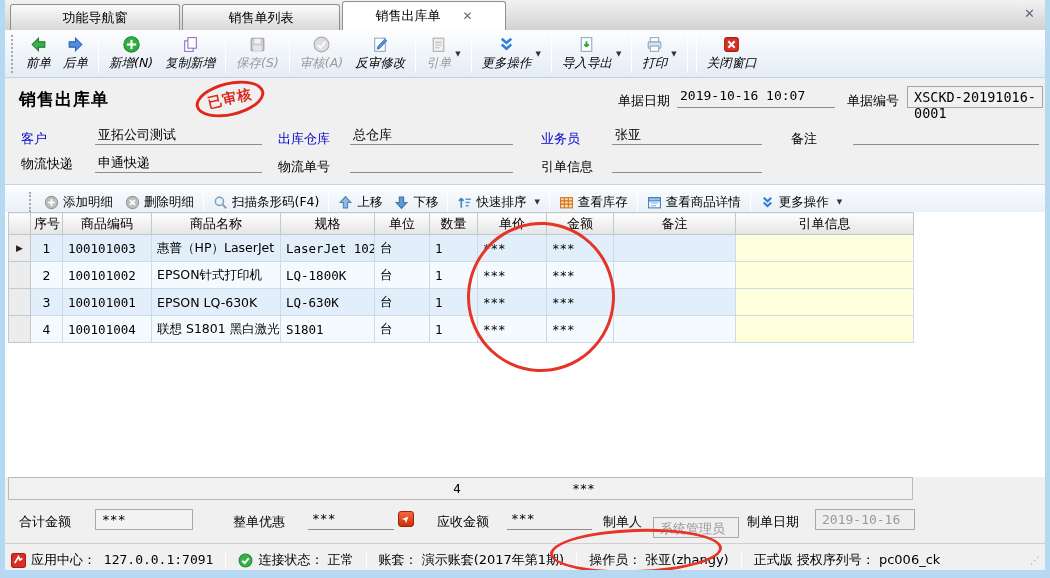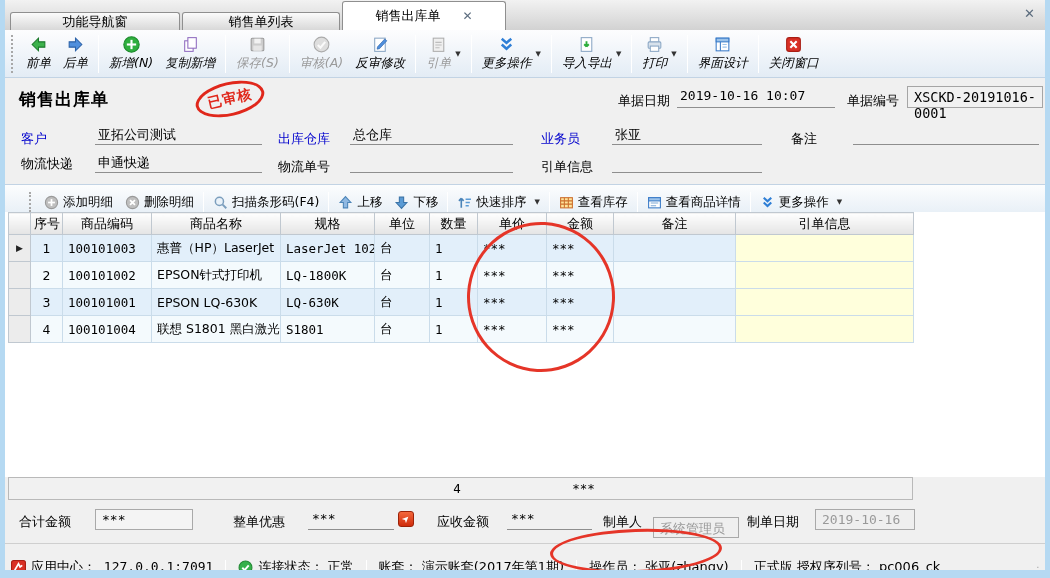--- a/index.html
+++ b/index.html
@@ -6,21 +6,21 @@
   body { font-family:"DejaVu Sans","Liberation Sans",sans-serif; background:#fff; }
   .mono { font-family:"DejaVu Sans Mono","Liberation Mono",monospace; }
 
   .window{ position:relative; width:1050px; height:578px; background:#f0f0f0;
     border-left:5px solid #b5d9f2; border-right:5px solid #b5d9f2; border-bottom:8px solid #b5d9f2;
     overflow:hidden; font-size:13px; color:#000; }
 
   
   .tabbar{ position:absolute; top:0; left:0; right:0; height:30px;
     background:linear-gradient(#f2f2f2,#d2d2d2); display:flex; align-items:flex-end; padding-left:5px; }
-  .tab{ height:18px; display:flex; align-items:center; justify-content:center; gap:8px;
+  .tab{ height:26px; display:flex; align-items:center; justify-content:center; gap:8px;
     border:1px solid #8f8f8f; border-bottom:none; border-radius:3px 3px 0 0;
     background:linear-gradient(#fbfbfb,#d8d8d8); font-size:13px; cursor:pointer; }
   .tab.t1{ width:170px; } .tab.t2{ width:158px; margin-left:2px; }
   .tab.active{ width:164px; margin-left:2px; background:#fff; height:29px; }
   .tab-close{ color:#5a6b7d; font-size:12px; margin-left:14px; }
   .win-close{ position:absolute; right:10px; top:6px; color:#5a6b7d; font-size:13px; cursor:pointer; }
 
   
   .toolbar{ position:absolute; top:30px; left:0; right:0; height:48px;
     background:linear-gradient(#fdfdfe,#e3ecf5); border-bottom:1px solid #c2d3e4;
@@ -84,21 +84,21 @@
     font-size:13px; padding:2px 0 0 6px; }
   .ft-ul{ position:absolute; top:8px; height:19px; border-bottom:1px solid #8e8e8e; font-size:13px; padding-left:4px; }
   .ft-box.gray{ color:#999; background:#efefef; }
   .disc-btn{ position:absolute; left:393px; top:8px; width:16px; height:16px; border-radius:3px;
     background:linear-gradient(#f4683c,#cf2c0c); border:1px solid #9c2208; color:#fff;
     display:flex; align-items:center; justify-content:center; cursor:pointer; }
   .disc-btn span{ font-size:9px; transform:rotate(-45deg); }
 
   
   .statusbar{ position:absolute; top:543px; left:0; right:0; height:33px; background:#f0f0f0;
-    border-top:1px solid #cfcfcf; display:flex; align-items:flex-end; font-size:13px; }
+    border-top:1px solid #cfcfcf; display:flex; align-items:center; font-size:13px; }
   .sb-item{ display:flex; align-items:center; gap:5px; white-space:nowrap; }
   .sb-sep{ width:1px; height:16px; background:#b9b9b9; border-right:1px solid #fff; margin:0 12px; }
   .sb-grip{ margin-left:auto; margin-right:4px; color:#aaa; font-size:10px; letter-spacing:1px; }
 
   
   .ann{ position:absolute; border:3px solid #e53528; border-radius:50%; pointer-events:none; z-index:50; }
   .ann.table-circle{ left:462px; top:222px; width:148px; height:150px; transform:rotate(3deg); }
   .ann.status-circle{ left:545px; top:529px; width:172px; height:44px; transform:rotate(-2deg); }
 </style>
 </head>
@@ -247,31 +247,20 @@
             <rect x="3" y="6.5" width="12" height="6" rx="1" fill="#d8e2ec" stroke="#8aa6c4"></rect>
             <rect x="5" y="10.5" width="8" height="5" fill="#fff" stroke="#8aa6c4"></rect>
           </svg>
       <span class="lbl">打印</span>
         </div>
       <span class="caret">▼</span>
       </div>
 
     <div class="tsep"></div>
 
-    <div class="tbtn">
-        <div class="col">
-      <svg class="svgic" viewBox="0 0 18 18">
-            <rect x="3" y="3" width="12" height="12" fill="#fff" stroke="#3a7bc8"></rect>
-            <rect x="3" y="3" width="12" height="3.5" fill="#9cc3ea" stroke="#3a7bc8"></rect>
-            <path d="M7 6.5 V15" stroke="#3a7bc8"></path>
-            <path d="M9 9 h4 M9 11.5 h4" stroke="#9cc3ea"></path>
-          </svg>
-      <span class="lbl">界面设计</span>
-        </div>
-      </div>
 
     <div class="tsep"></div>
 
     <div class="tbtn">
         <div class="col">
       <svg class="svgic" viewBox="0 0 18 18">
             <rect x="2.5" y="2.5" width="13" height="13" rx="2.5" fill="#d93025" stroke="#a81e14"></rect>
             <path d="M6 6 L12 12 M12 6 L6 12" stroke="#fff" stroke-width="2"></path>
           </svg>
       <span class="lbl">关闭窗口</span>

